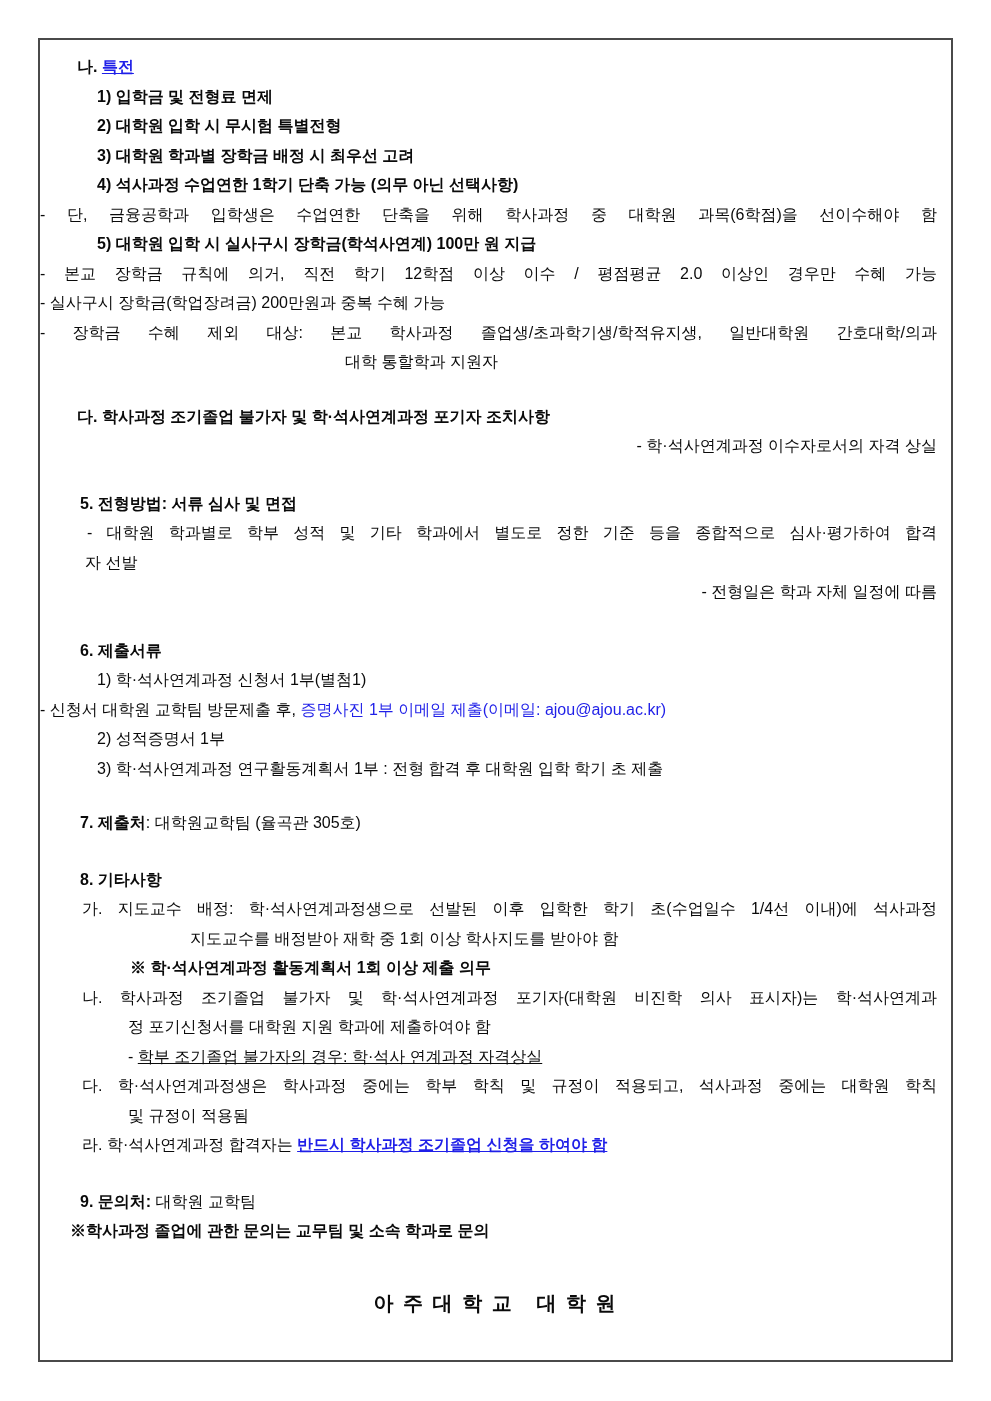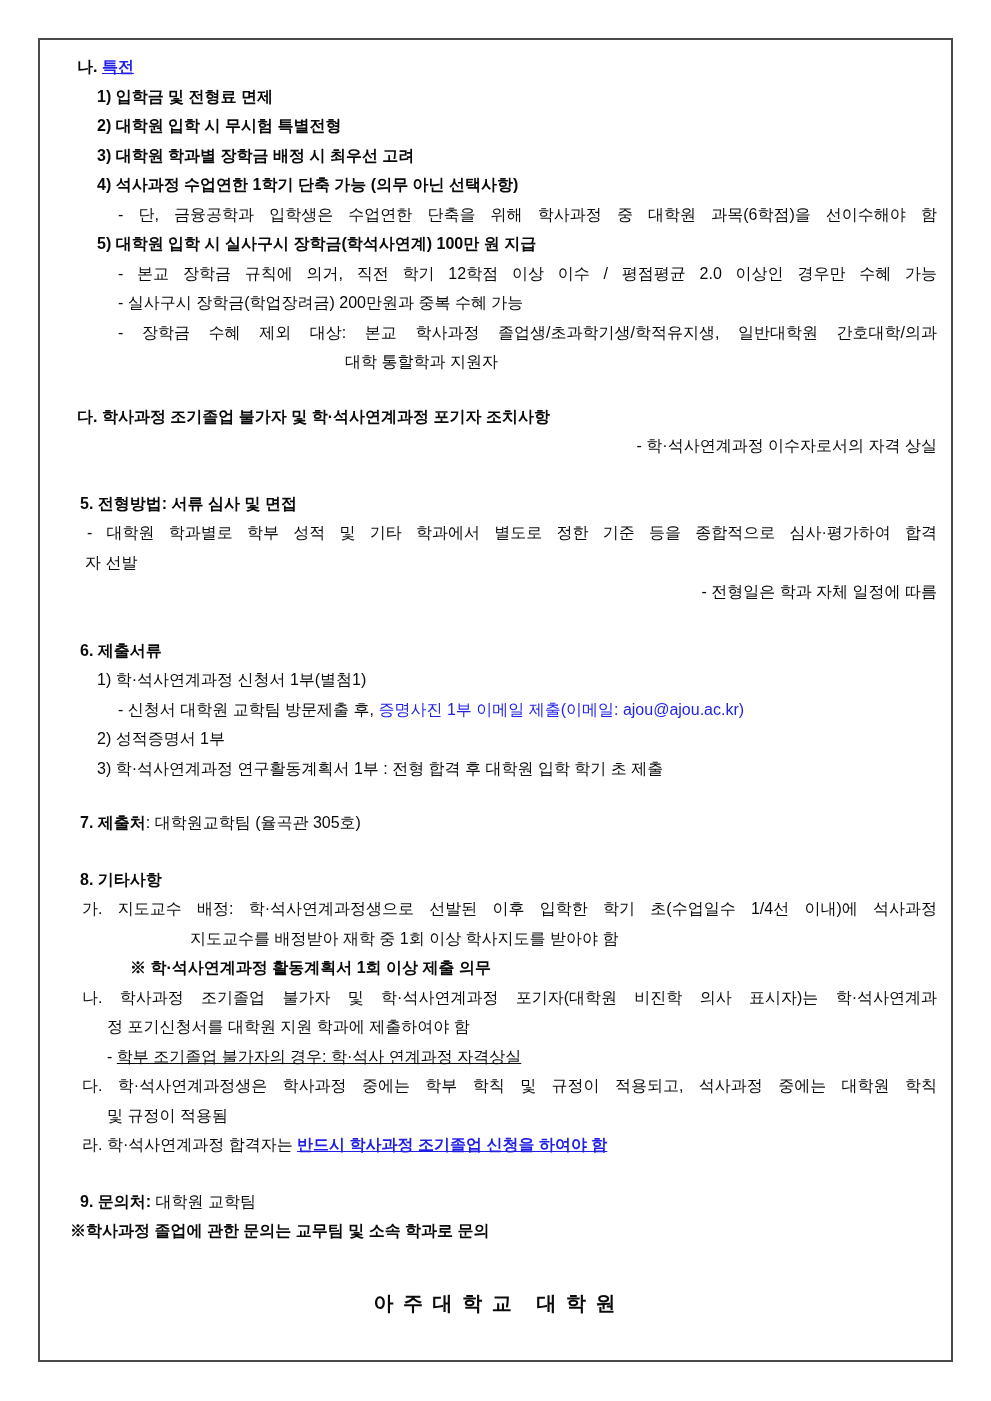--- a/index.html
+++ b/index.html
@@ -25,23 +25,23 @@
   .b{font-weight:bold;}
   .u{text-decoration:underline;}
   .blue{color:var(--link-blue);}
   .jf{text-align:justify;text-align-last:justify;}
   .ml24{margin-left:40px;}
   .ml30{margin-left:30px;}
   .ml37{margin-left:37px;}
   .ml42{margin-left:42px;}
   .ml47{margin-left:47px;text-align:right;}
   .ml57{margin-left:57px;}
-  .ml62{margin-left:67px;}
+  .ml62{margin-left:88px;}
   .ml67{margin-left:45px;}
-  .ml78{margin-left:78px;}
+  .ml78{}
   .ml150{margin-left:150px;}
   .ml207{margin-left:90px;}
   .ml305{margin-left:305px;}
   .sp25{height:25px;}
   .sp27{height:27px;}
   .sp28{height:28px;}
   .sp29{height:29px;}
   .sp40{height:40px;}
   .footer-title{
     font-size:20px;font-weight:bold;text-align:center;

